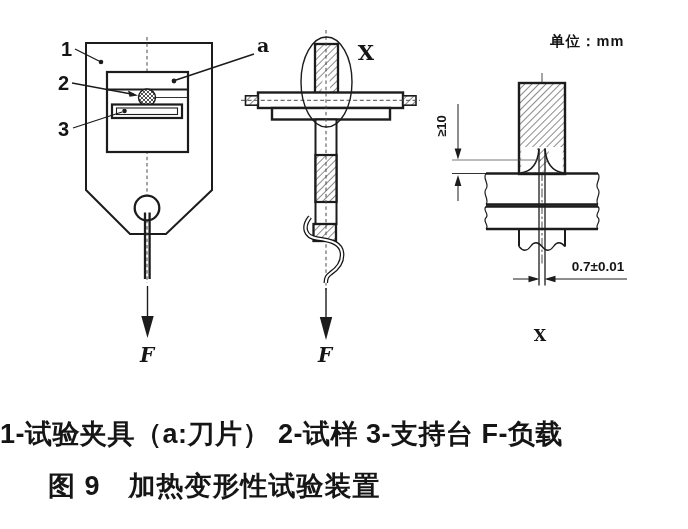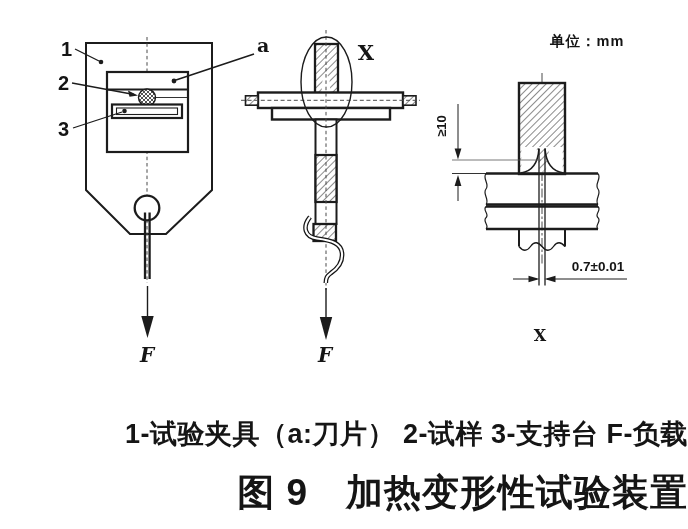--- a/index.html
+++ b/index.html
@@ -1,23 +1,23 @@
 <!DOCTYPE html>
 <html><head>
 <meta charset="utf-8">
 <style>
   html,body{margin:0;padding:0;background:#ffffff;}
   body{width:688px;height:529px;position:relative;overflow:hidden;
        font-family:"Liberation Sans",sans-serif;color:#151515;}
   #drawing{position:absolute;top:0;left:0;}
-  .caption{position:absolute;left:0;right:0;text-align:right;white-space:nowrap;}
+  .caption{position:absolute;left:0;right:8px;text-align:left;white-space:nowrap;}
   .caption-legend{top:416px;font-size:27px;font-weight:600;letter-spacing:0.5px;
                   font-family:"Liberation Sans","DejaVu Sans",sans-serif;}
-  .caption-title{top:468px;font-size:37px;font-weight:700;letter-spacing:1px;
-                 font-family:"Liberation Sans","DejaVu Sans",sans-serif;}
+  .caption-title{top:468px;font-size:27px;font-weight:700;letter-spacing:1px;
+                 font-family:"Liberation Sans","DejaVu Sans",sans-serif;margin-left:48px;}
   svg text{fill:#151515;}
   .t-sans{font-family:"Liberation Sans","DejaVu Sans",sans-serif;font-weight:700;}
   .t-serif{font-family:"DejaVu Serif","Liberation Serif",serif;font-weight:600;}
   .t-force{font-family:"DejaVu Serif","Liberation Serif",serif;font-weight:700;font-style:italic;}
   .t-dim{font-family:"Liberation Sans","DejaVu Sans",sans-serif;font-weight:600;}
 </style>
 </head>
 <body>
 
 <svg id="drawing" width="688" height="400" viewBox="0 0 688 400" stroke-linecap="butt" stroke-linejoin="miter">

